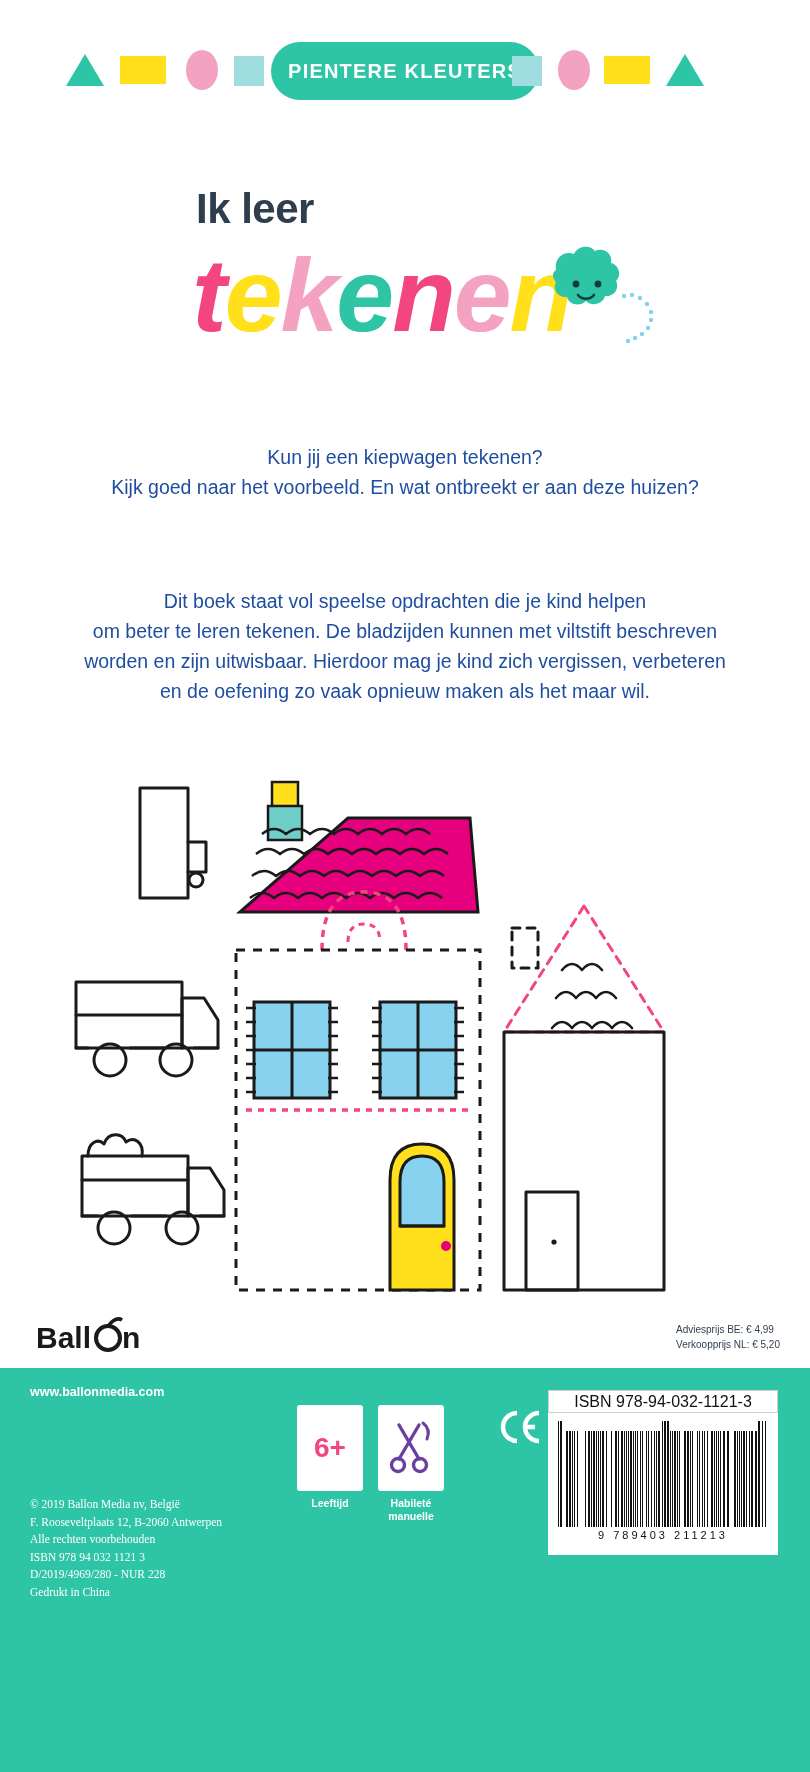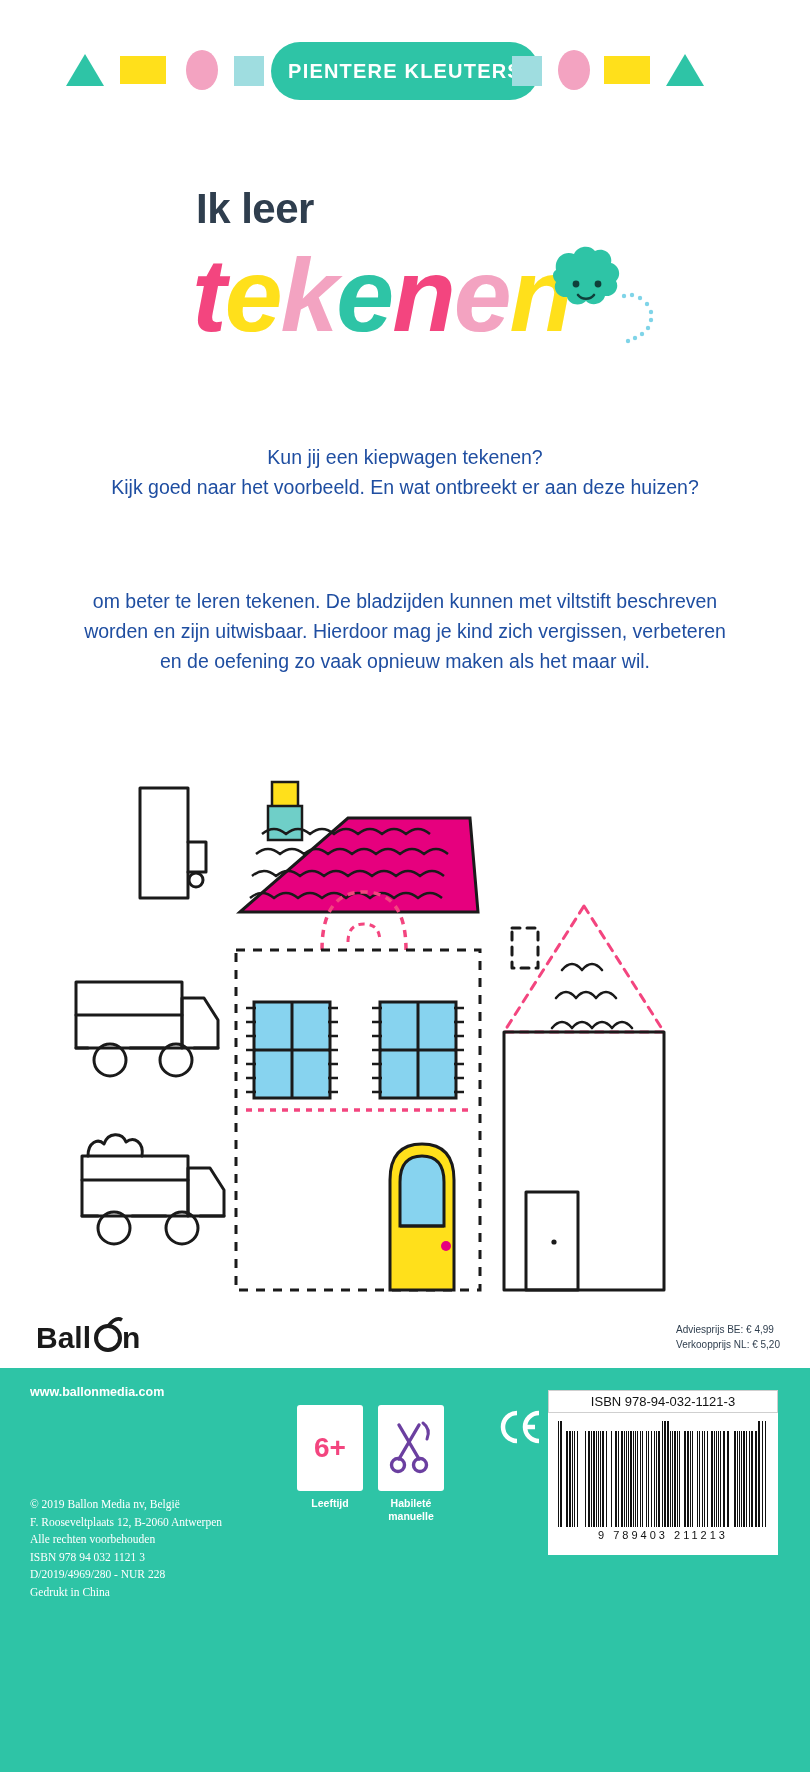--- a/index.html
+++ b/index.html
@@ -83,21 +83,21 @@
     position:absolute; color:#ffffff; font-size:10.5px; font-weight:bold; text-align:center; width:86px;
   }
   .lbl-age { left:287px; top:1497px; }
   .lbl-craft { left:368px; top:1497px; line-height:13px; }
   .ce { position:absolute; left:497px; top:1410px; }
   .isbn-box {
     position:absolute; left:548px; top:1390px; width:230px; height:23px;
     background:#ffffff; border:1px solid #cfcfcf;
     display:flex; align-items:center; justify-content:center;
   }
-  .isbn-box span { font-size:13px; color:#111; }
+  .isbn-box span { font-size:16px; color:#111; }
   .barcode-box {
     position:absolute; left:548px; top:1413px; width:230px; height:142px;
     background:#ffffff; padding:8px 10px 2px 10px;
   }
   .bars { display:flex; align-items:flex-end; height:106px; gap:0; }
   .barnum { text-align:center; font-size:11px; letter-spacing:3px; color:#111; margin-top:2px; }
 
   svg { display:block; overflow:visible; }
 </style>
 </head>
@@ -150,20 +150,21 @@
       </g>
     </svg>
   </div>
 
   <div class="blurb1">
     <div>Kun jij een kiepwagen tekenen?</div>
     <div>Kijk goed naar het voorbeeld. En wat ontbreekt er aan deze huizen?</div>
   </div>
 
   <div class="blurb2">
+    <div>Dit boek staat vol speelse opdrachten die je kind helpen</div>
     <div>om beter te leren tekenen. De bladzijden kunnen met viltstift beschreven</div>
     <div>worden en zijn uitwisbaar. Hierdoor mag je kind zich vergissen, verbeteren</div>
     <div>en de oefening zo vaak opnieuw maken als het maar wil.</div>
   </div>
 
   <div class="illus">
     <svg width="810" height="560" viewBox="0 0 810 560">
       <g stroke="#1a1a1a" stroke-width="3" fill="none" stroke-linecap="round" stroke-linejoin="round">
 
         <path d="M140 28 h48 v110 h-48 z"></path>

